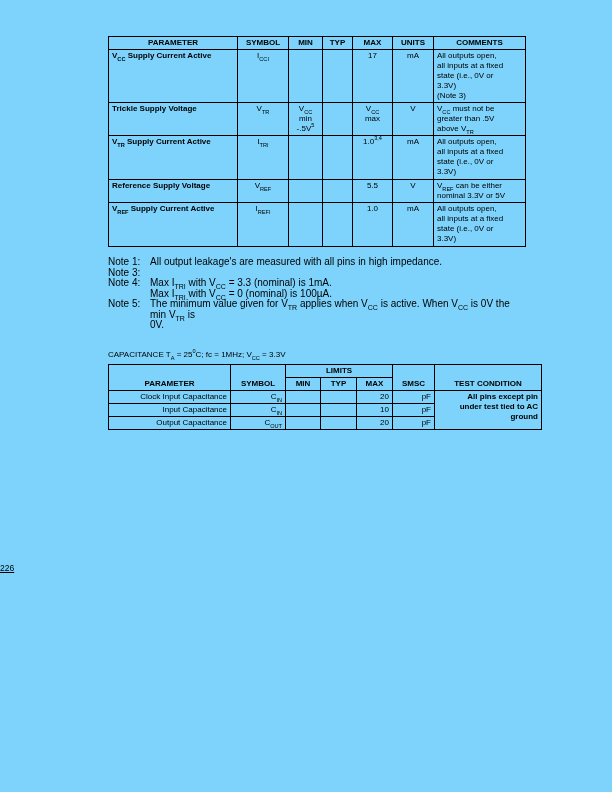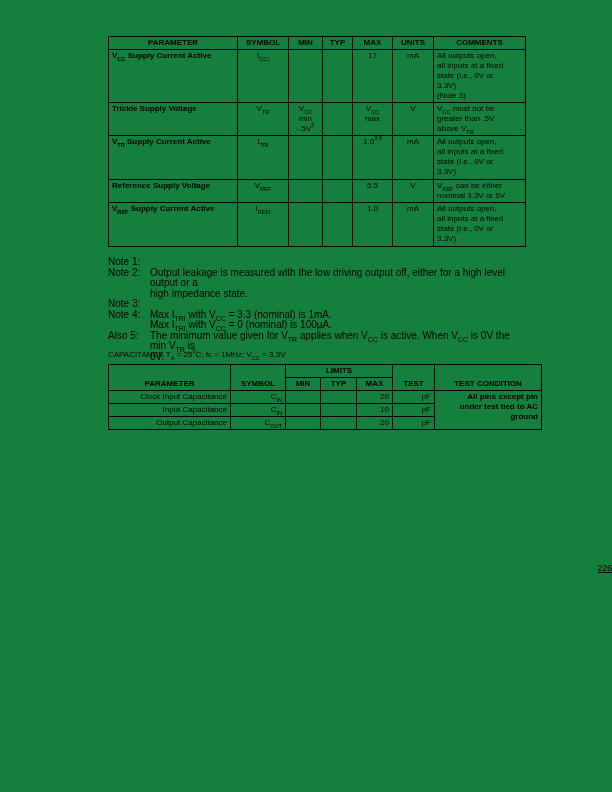--- a/index.html
+++ b/index.html
@@ -3,21 +3,21 @@
 <meta charset="utf-8">
 <style>
   * { box-sizing: border-box; }
   html, body { margin: 0; padding: 0; }
   body {
     width: 612px; height: 792px;
     background: #ffffff;
     color: #000;
     font-family: "Liberation Sans", "DejaVu Sans", sans-serif;
   }
-  .page { position: relative; width: 612px; height: 792px; overflow: hidden; background:#15803d; }
+  .page { position: relative; width: 612px; height: 792px; overflow: hidden; background:#7dd3fc; }
 
   table { border-collapse: collapse; table-layout: fixed; position: absolute; }
   th, td {
     border: 1px solid #000;
     font-size: 8px;
     line-height: 10px;
     padding: 1px 3px;
     overflow: hidden;
     word-wrap: break-word;
   }
@@ -35,21 +35,21 @@
   .t2 td { text-align: right; }
   .t2 td.testcond { text-align: right; vertical-align: top; font-weight: bold; }
 
   .notes { position: absolute; left: 108px; top: 257px; width: 420px; font-size: 10px; line-height: 10.5px; }
   .note { display: flex; }
   .nlabel { flex: 0 0 42px; width: 42px; }
   .ntext { flex: 1; }
 
   .capheading { position: absolute; left: 108px; top: 350px; font-size: 8px; }
 
-  .pagenum { position: absolute; left: 0; right: 0; top: 563px; text-align: right; font-size: 8.5px; text-decoration: underline; }
+  .pagenum { position: absolute; left: 0; right: 0; top: 563px; text-align: left; font-size: 8.5px; text-decoration: underline; }
 </style>
 </head>
 <body>
 
 <div class="page">
 
   <table class="t1">
     <colgroup>
       <col style="width:129px">
         <col style="width:51px">
@@ -113,34 +113,31 @@
       <td class="c">1.0</td>
       <td class="c">mA</td>
       <td class="comments">All outputs open,<br>all inputs at a fixed<br>state (i.e., 0V or<br>3.3V)</td>
     </tr>
   </tbody>
     </table>
 
   <div class="notes">
     <div class="note">
       <span class="nlabel">Note 1:</span>
-    </div>
-    <div class="note">
-      <span class="nlabel">Note 2:</span>
-      <span class="ntext">Output leakage is measured with the low driving output off, either for a high level output or a<br>high impedance state.</span>
+      <span class="ntext">All output leakage's are measured with all pins in high impedance.</span>
     </div>
     <div class="note">
       <span class="nlabel">Note 3:</span>
     </div>
     <div class="note">
       <span class="nlabel">Note 4:</span>
       <span class="ntext">Max I<sub>TRI</sub> with V<sub>CC</sub> = 3.3 (nominal) is 1mA.<br>Max I<sub>TRI</sub> with V<sub>CC</sub> = 0 (nominal) is 100µA.</span>
     </div>
     <div class="note">
-      <span class="nlabel">Also 5:</span>
+      <span class="nlabel">Note 5:</span>
       <span class="ntext">The minimum value given for V<sub>TR</sub> applies when V<sub>CC</sub> is active.  When V<sub>CC</sub> is 0V the min V<sub>TR</sub> is<br>0V.</span>
     </div>
   </div>
 
   <div class="capheading">CAPACITANCE T<sub>A</sub> = 25<sup>0</sup>C; fc = 1MHz; V<sub>CC</sub> = 3.3V</div>
 
   <table class="t2">
     <colgroup>
       <col style="width:122px">
         <col style="width:55px">
@@ -148,21 +145,21 @@
         <col style="width:36px">
         <col style="width:36px">
         <col style="width:42px">
         <col style="width:107px">
     </colgroup>
     <tbody>
         <tr style="height:11px">
       <th rowspan="2" class="vb">PARAMETER</th>
       <th rowspan="2" class="vb">SYMBOL</th>
       <th colspan="3">LIMITS</th>
-      <th rowspan="2" class="vb">TEST</th>
+      <th rowspan="2" class="vb">SMSC</th>
       <th rowspan="2" class="vb">TEST CONDITION</th>
     </tr>
     <tr style="height:11px">
       <th>MIN</th>
       <th>TYP</th>
       <th>MAX</th>
     </tr>
     <tr style="height:11px">
       <td>Clock Input Capacitance</td>
       <td>C<sub>IN</sub></td>

